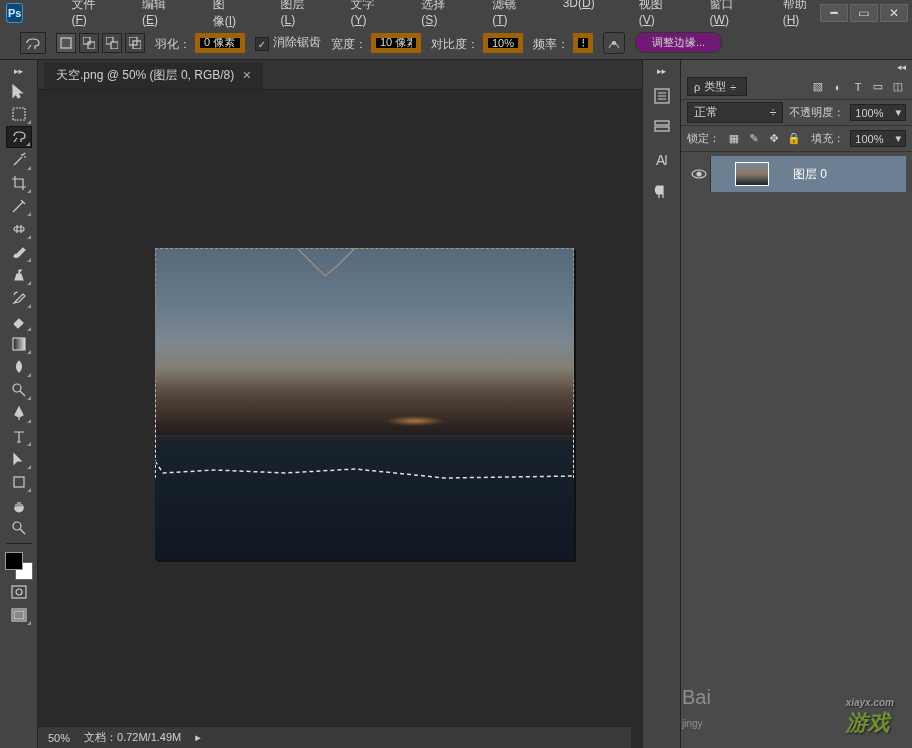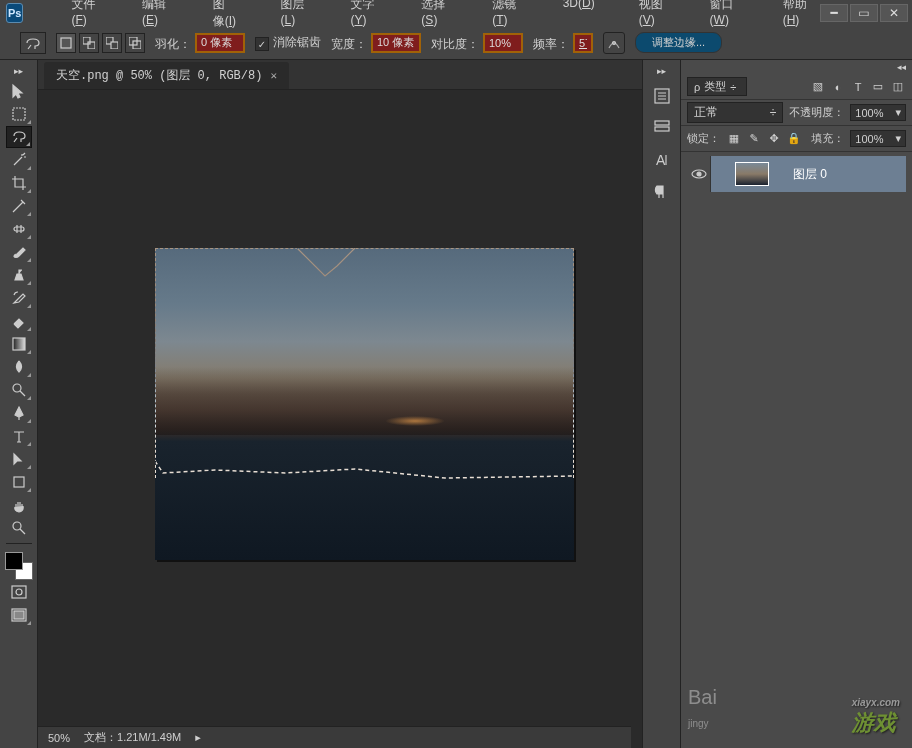--- a/index.html
+++ b/index.html
@@ -34,29 +34,29 @@
   display: flex; align-items: center; justify-content: center;
 }
 .sel-mode { display: flex; gap: 3px; }
 .sel-mode .sq {
   width: 20px; height: 20px; border: 1px solid #222; background: #444;
   display: flex; align-items: center; justify-content: center;
 }
 .sel-mode .sq.active { background: #555; }
 .field { display: flex; align-items: flex-end; gap: 4px; }
 .field input {
-  width: 50px; height: 20px; background: #7f1d1d; border: 2px solid #a16207;
+  width: 50px; height: 20px; background: #000000; border: 5px solid #a16207;
   color: #ddd; font-size: 11px; padding: 0 4px;
 }
 .field .check {
   width: 14px; height: 14px; background: #333; border: 1px solid #222;
   display: flex; align-items: center; justify-content: center; font-size: 10px;
 }
 .refedge {
-  background: #0c4a6e; border: 1px solid #333; border-radius: 9px;
+  background: #701a75; border: 1px solid #333; border-radius: 9px;
   padding: 2px 16px; font-size: 11px;
 }
 .main { display: flex; height: 688px; }
 .toolbox {
   width: 38px; background: #444; border-right: 1px solid #222;
   display: flex; flex-direction: column; align-items: center;
   padding-top: 6px; gap: 1px; position: relative;
 }
 .toolbox .tcollapse { font-size: 9px; text-align: center; width: 100%; padding-bottom: 3px; }
 .tool {
@@ -73,21 +73,21 @@
 .swatches {
   margin-top: 4px; position: relative; width: 28px; height: 28px;
 }
 .sw-fg { position: absolute; left: 0; top: 0; width: 18px; height: 18px;
   background: #000; border: 1px solid #999; z-index: 2; }
 .sw-bg { position: absolute; right: 0; bottom: 0; width: 18px; height: 18px;
   background: #fff; border: 1px solid #666; }
 .canvas-wrap { flex: 1; display: flex; flex-direction: column; background: #2a2a2a; }
 .tabbar {
   height: 30px; background: #333; display: flex; align-items: flex-end;
-  padding-left: 6px; border-bottom: 1px solid #222; font-family: Liberation Mono, monospace;
+  padding-left: 6px; border-bottom: 1px solid #222;
 }
 .doctab {
   background: #2a2a2a; padding: 5px 12px; font-size: 12px;
   border-top-left-radius: 3px; border-top-right-radius: 3px;
   display: flex; align-items: center; gap: 8px;
 }
 .doctab .cls { font-size: 11px; color: #aaa; }
 .canvas-area {
   flex: 1; position: relative; background: #2a2a2a; overflow: hidden;
 }
@@ -162,21 +162,21 @@
   background: linear-gradient(to bottom, #7a8a98 0%, #897a68 50%, #1a2230 100%);
   border: 1px solid #fff;
 }
 .status {
   position: absolute; bottom: 0; left: 38px; right: 281px; height: 22px;
   background: #3a3a3a; border-top: 1px solid #222;
   display: flex; align-items: center; gap: 14px; padding: 0 10px;
   font-size: 11px;
 }
 .watermarks {
-  position: absolute; right: 4px; bottom: 4px; width: 220px; height: 100px;
+  position: absolute; right: 10px; bottom: 4px; width: 220px; height: 100px;
   pointer-events: none; opacity: 0.6;
 }
 .logo1 { position: absolute; right: 8px; bottom: 6px; font-size: 22px;
   color: #87c024; font-weight: bold; font-style: italic; text-shadow: 1px 1px 2px #000; }
 .logo1 .sm { font-size: 10px; color: #ccc; display: block; text-align: right; }
 .logo2 { position: absolute; left: 0; bottom: 12px; font-size: 20px; color: #bbb; }
 .logo2 .sm { font-size: 10px; }
 svg { stroke: #ccc; fill: none; stroke-width: 1.2; }
 </style>
 </head>
@@ -497,21 +497,21 @@
         <div class="layer-thumb"></div>
         <span style="color:#fff">图层 0</span>
       </div>
     </div>
   </div>
 </div>
 
 <div class="status">
   <span>50%</span>
   <span>
-    <span>文档：</span><span>1.21M/1.49M</span>
+    <span>文档：</span><span>0.72M/1.49M</span>
   </span>
   <span>▸</span>
 </div>
 
 <div class="watermarks">
   <div class="logo2"><span>Bai</span><br><span class="sm">jingy</span></div>
   <div class="logo1"><span class="sm">xiayx.com</span><span>游戏</span></div>
 </div>
 
 </body></html>

